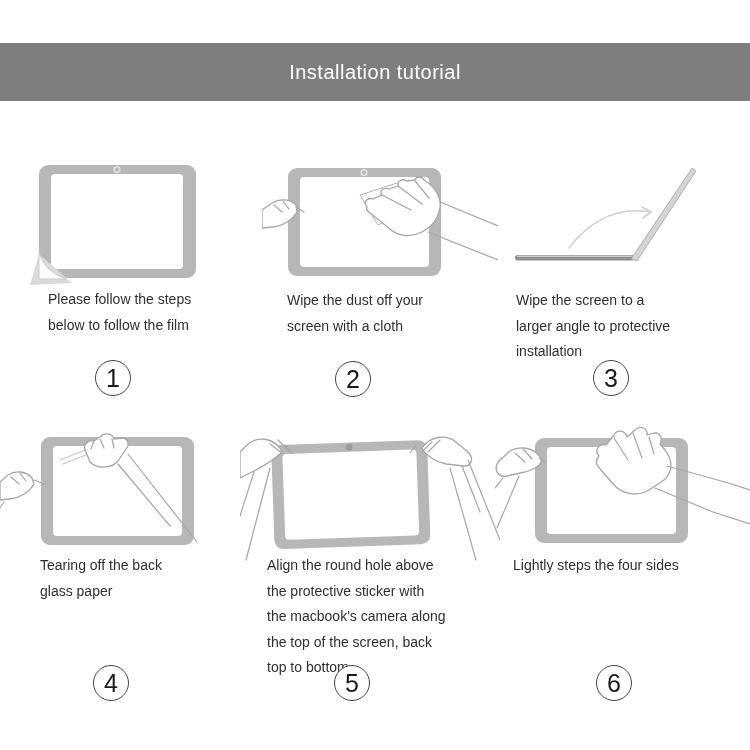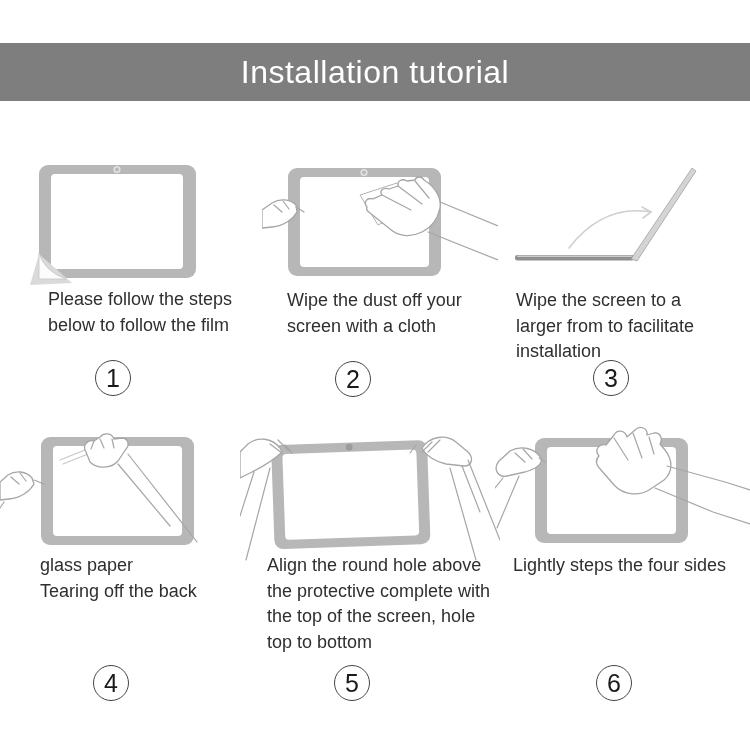--- a/index.html
+++ b/index.html
@@ -6,24 +6,24 @@
   #canvas{
     position:relative;width:750px;height:750px;background:#ffffff;
     font-family:"Liberation Sans", sans-serif;overflow:hidden;
   }
   .banner{
     position:absolute;left:0;top:43px;width:750px;height:58px;
     background:var(--banner-bg,#7e7e7e);
     display:flex;align-items:center;justify-content:center;
   }
   .banner-title{
-    color:var(--banner-fg,#ffffff);font-size:32px;letter-spacing:0.5px;
+    color:var(--banner-fg,#ffffff);font-size:20px;letter-spacing:0.5px;
   }
   .illo{position:absolute;}
-  .caption{position:absolute;color:var(--text-color,#2f2f2f);font-size:18px;line-height:25.6px;white-space:nowrap;}
+  .caption{position:absolute;color:var(--text-color,#2f2f2f);font-size:14px;line-height:25.6px;white-space:nowrap;}
   .numbadge{
     position:absolute;width:36px;height:36px;border:1.6px solid #454545;border-radius:50%;
     display:flex;align-items:center;justify-content:center;
     font-size:25px;color:#1a1a1a;box-sizing:border-box;background:#fff;
   }
   
   .bezel{fill:var(--bezel-gray,#b7b7b7);}
   .surface{fill:#ffffff;}
   .cam-ring{fill:none;stroke:#e3e3e3;stroke-width:1.6;}
   .cam-dot{fill:#9c9c9c;}
@@ -112,31 +112,32 @@
   <div class="caption" style="left:48px;top:287px">
     <div>Please follow the steps</div>
     <div>below to follow the film</div>
   </div>
   <div class="caption" style="left:287px;top:288px">
     <div>Wipe the dust off your</div>
     <div>screen with a cloth</div>
   </div>
   <div class="caption" style="left:516px;top:288px">
     <div>Wipe the screen to a</div>
-    <div>larger from to facilitate</div>
+    <div>larger angle to protective</div>
     <div>installation</div>
   </div>
   <div class="caption" style="left:40px;top:553px">
+    <div>Tearing off the back</div>
     <div>glass paper</div>
-    <div>Tearing off the back</div>
   </div>
   <div class="caption" style="left:267px;top:553px">
     <div>Align the round hole above</div>
-    <div>the protective complete with</div>
-    <div>the top of the screen, hole</div>
+    <div>the protective sticker with</div>
+    <div>the macbook's camera along</div>
+    <div>the top of the screen, back</div>
     <div>top to bottom</div>
   </div>
   <div class="caption" style="left:513px;top:553px">
     <div>Lightly steps the four sides</div>
   </div>
 
   <div class="numbadge" style="left:95px;top:360px">1</div>
   <div class="numbadge" style="left:335px;top:361px">2</div>
   <div class="numbadge" style="left:593px;top:360px">3</div>
   <div class="numbadge" style="left:93px;top:665px">4</div>

